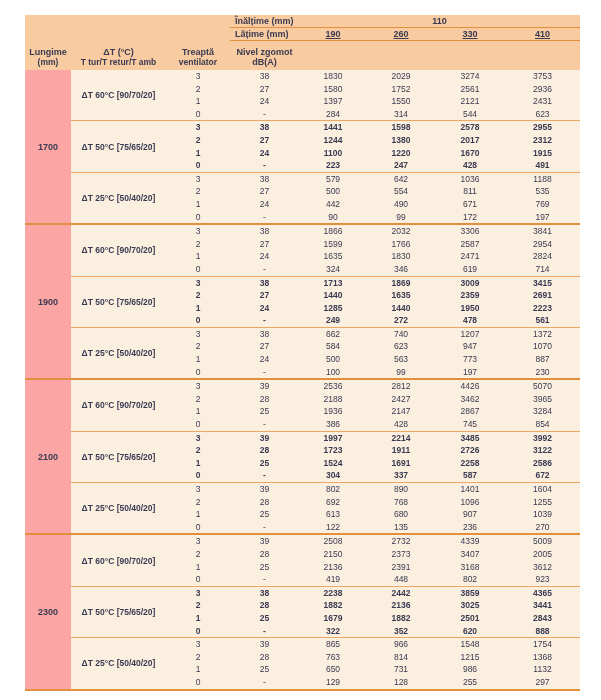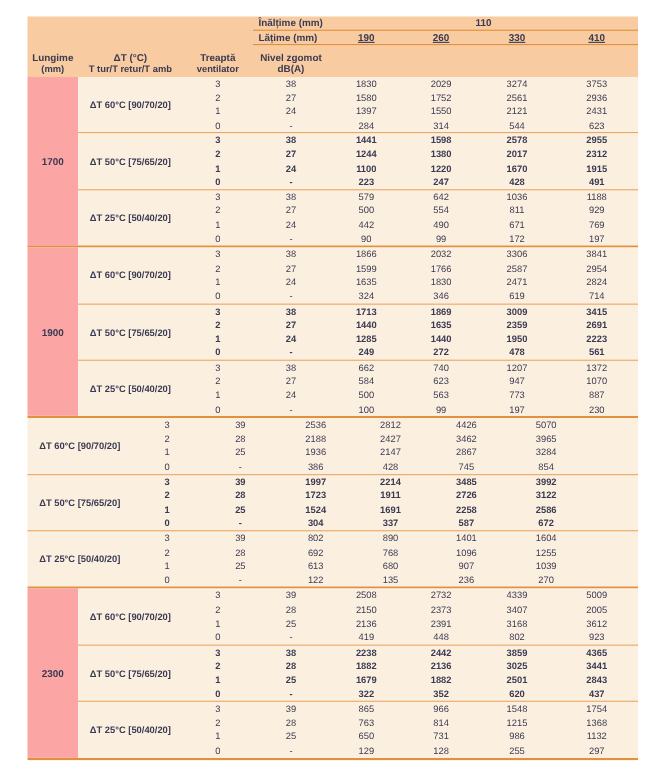--- a/index.html
+++ b/index.html
@@ -191,21 +191,21 @@
                   <div class="cell">642</div>
                   <div class="cell">1036</div>
                   <div class="cell">1188</div>
                 </div>
                 <div class="data-row">
                   <div class="cell">2</div>
                   <div class="cell">27</div>
                   <div class="cell">500</div>
                   <div class="cell">554</div>
                   <div class="cell">811</div>
-                  <div class="cell">929</div>
+                  <div class="cell">535</div>
                 </div>
                 <div class="data-row">
                   <div class="cell">1</div>
                   <div class="cell">24</div>
                   <div class="cell">442</div>
                   <div class="cell">490</div>
                   <div class="cell">671</div>
                   <div class="cell">769</div>
                 </div>
                 <div class="data-row">
@@ -330,20 +330,21 @@
                   <div class="cell">100</div>
                   <div class="cell">99</div>
                   <div class="cell">197</div>
                   <div class="cell">230</div>
                 </div>
               </div>
             </div>
           </div>
         </div>
         <div class="group">
+          <div class="length-cell">2100</div>
           <div class="group-body">
             <div class="section">
               <div class="dt-cell">ΔT 60°C [90/70/20]</div>
               <div class="rows">
                 <div class="data-row">
                   <div class="cell">3</div>
                   <div class="cell">39</div>
                   <div class="cell">2536</div>
                   <div class="cell">2812</div>
                   <div class="cell">4426</div>
@@ -517,21 +518,21 @@
                   <div class="cell">1882</div>
                   <div class="cell">2501</div>
                   <div class="cell">2843</div>
                 </div>
                 <div class="data-row">
                   <div class="cell">0</div>
                   <div class="cell">-</div>
                   <div class="cell">322</div>
                   <div class="cell">352</div>
                   <div class="cell">620</div>
-                  <div class="cell">437</div>
+                  <div class="cell">888</div>
                 </div>
               </div>
             </div>
             <div class="section">
               <div class="dt-cell">ΔT 25°C [50/40/20]</div>
               <div class="rows">
                 <div class="data-row">
                   <div class="cell">3</div>
                   <div class="cell">39</div>
                   <div class="cell">865</div>

